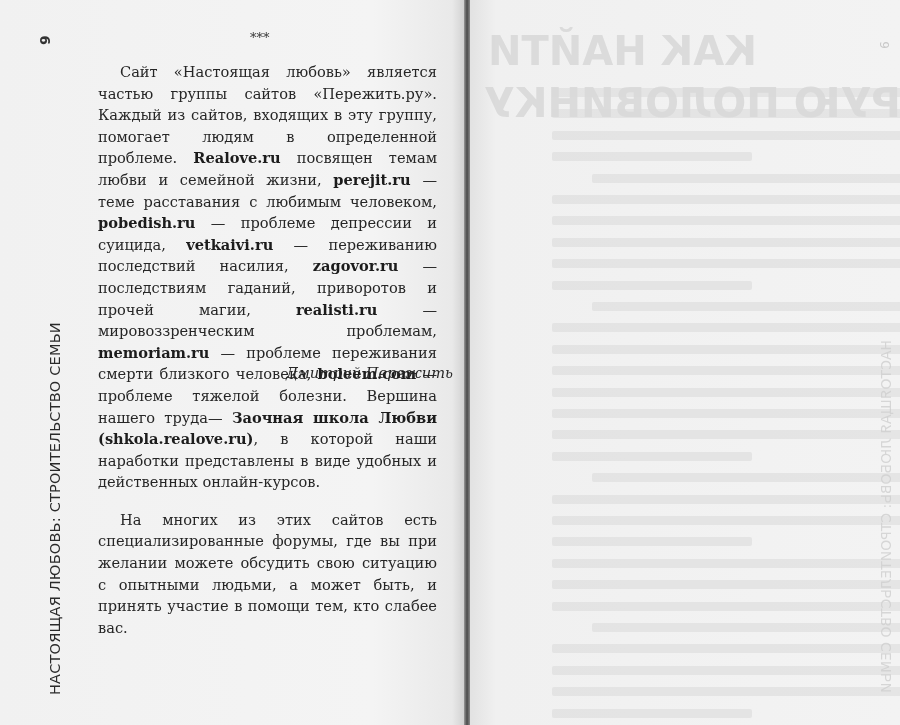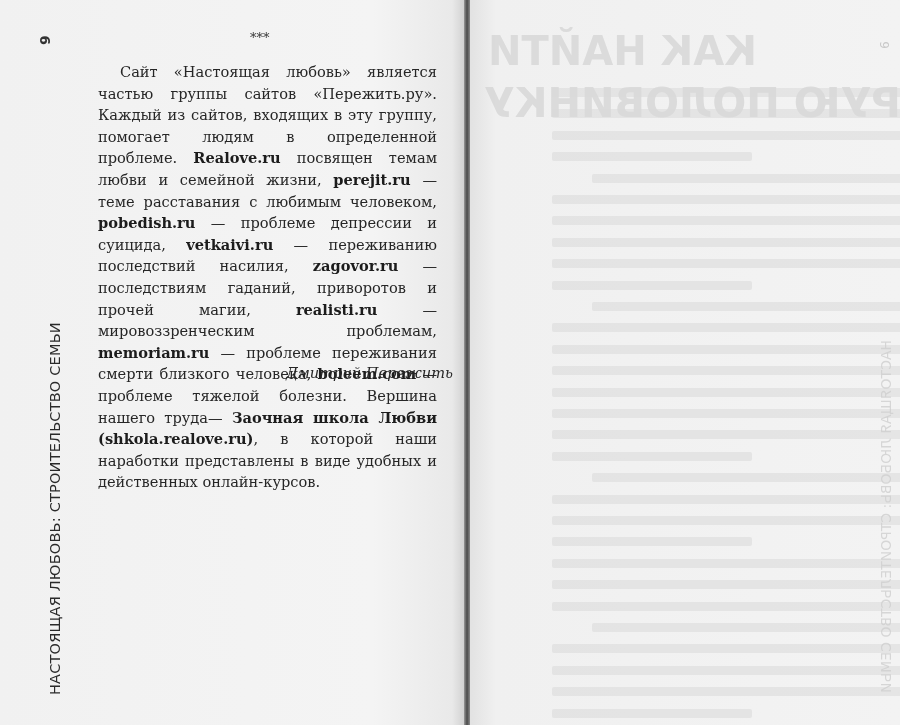--- a/index.html
+++ b/index.html
@@ -68,20 +68,21 @@
 </head>
 <body>
 
 <div class="page-left">
   <div class="page-number">6</div>
   <div class="running-header">НАСТОЯЩАЯ ЛЮБОВЬ: СТРОИТЕЛЬСТВО СЕМЬИ</div>
   <div class="ornament">***</div>
 
   <div class="body-text">
     <p><span>Сайт «Настоящая любовь» является частью группы сайтов «Пережить.ру». Каждый из сайтов, входящих в эту группу, помогает людям в определенной проблеме. </span><b>Realove.ru</b><span> посвящен темам любви и семейной жизни, </span><b>perejit.ru</b><span> — теме расставания с любимым человеком, </span><b>pobedish.ru</b><span> — проблеме депрессии и суицида, </span><b>vetkaivi.ru</b><span> — переживанию последствий насилия, </span><b>zagovor.ru</b><span> — последствиям гаданий, приворотов и прочей магии, </span><b>realisti.ru</b><span> — мировоззренческим проблемам, </span><b>memoriam.ru</b><span> — проблеме переживания смерти близкого человека, </span><b>boleem.com</b><span> — проблеме тяжелой болезни. Вершина нашего труда— </span><b>Заочная школа Любви (shkola.realove.ru)</b><span>, в которой наши наработки представлены в виде удобных и действенных онлайн-курсов.</span></p>
+    <p><span>На многих из этих сайтов есть специализированные форумы, где вы при желании можете обсудить свою ситуацию с опытными людьми, а может быть, и принять участие в помощи тем, кто слабее вас.</span></p>
   </div>
 
   <div class="signature">Дмитрий Пережить</div>
 </div>
 
 <div class="spine"></div>
 
 <div class="page-right">
   <div class="ghost-title" style="left:18px; top:28px; font-size:40px;">КАК НАЙТИ</div>
   <div class="ghost-title" style="left:14px; top:80px; font-size:40px;">ВТОРУЮ ПОЛОВИНКУ</div>

